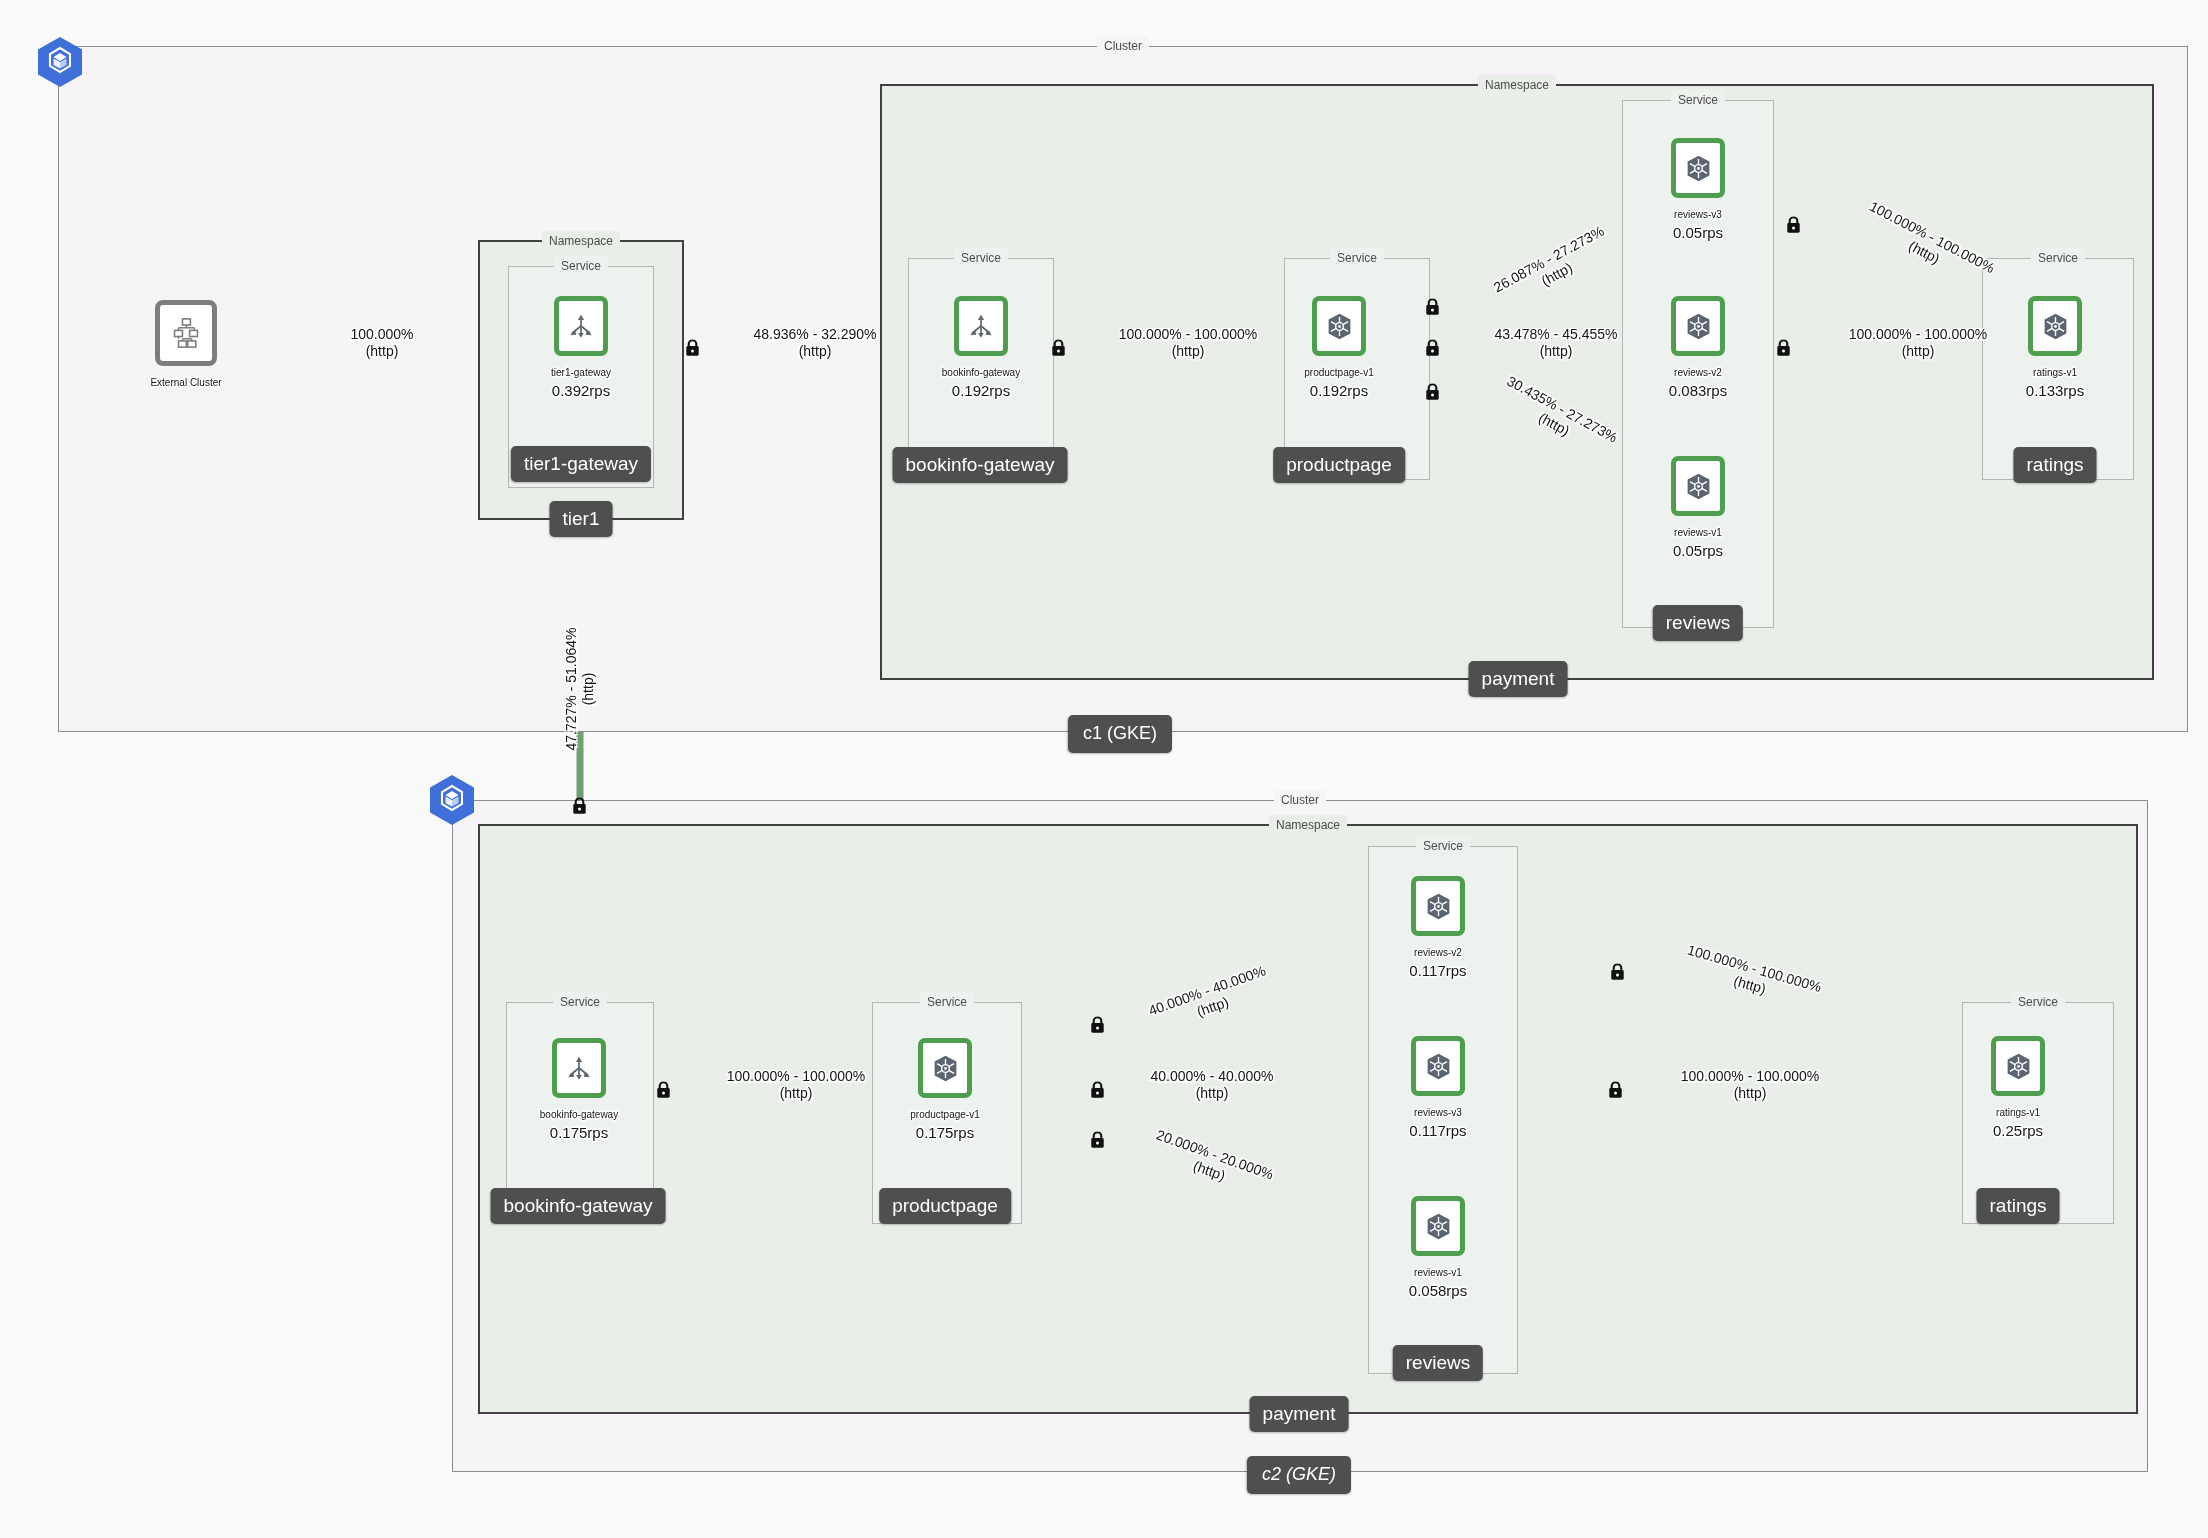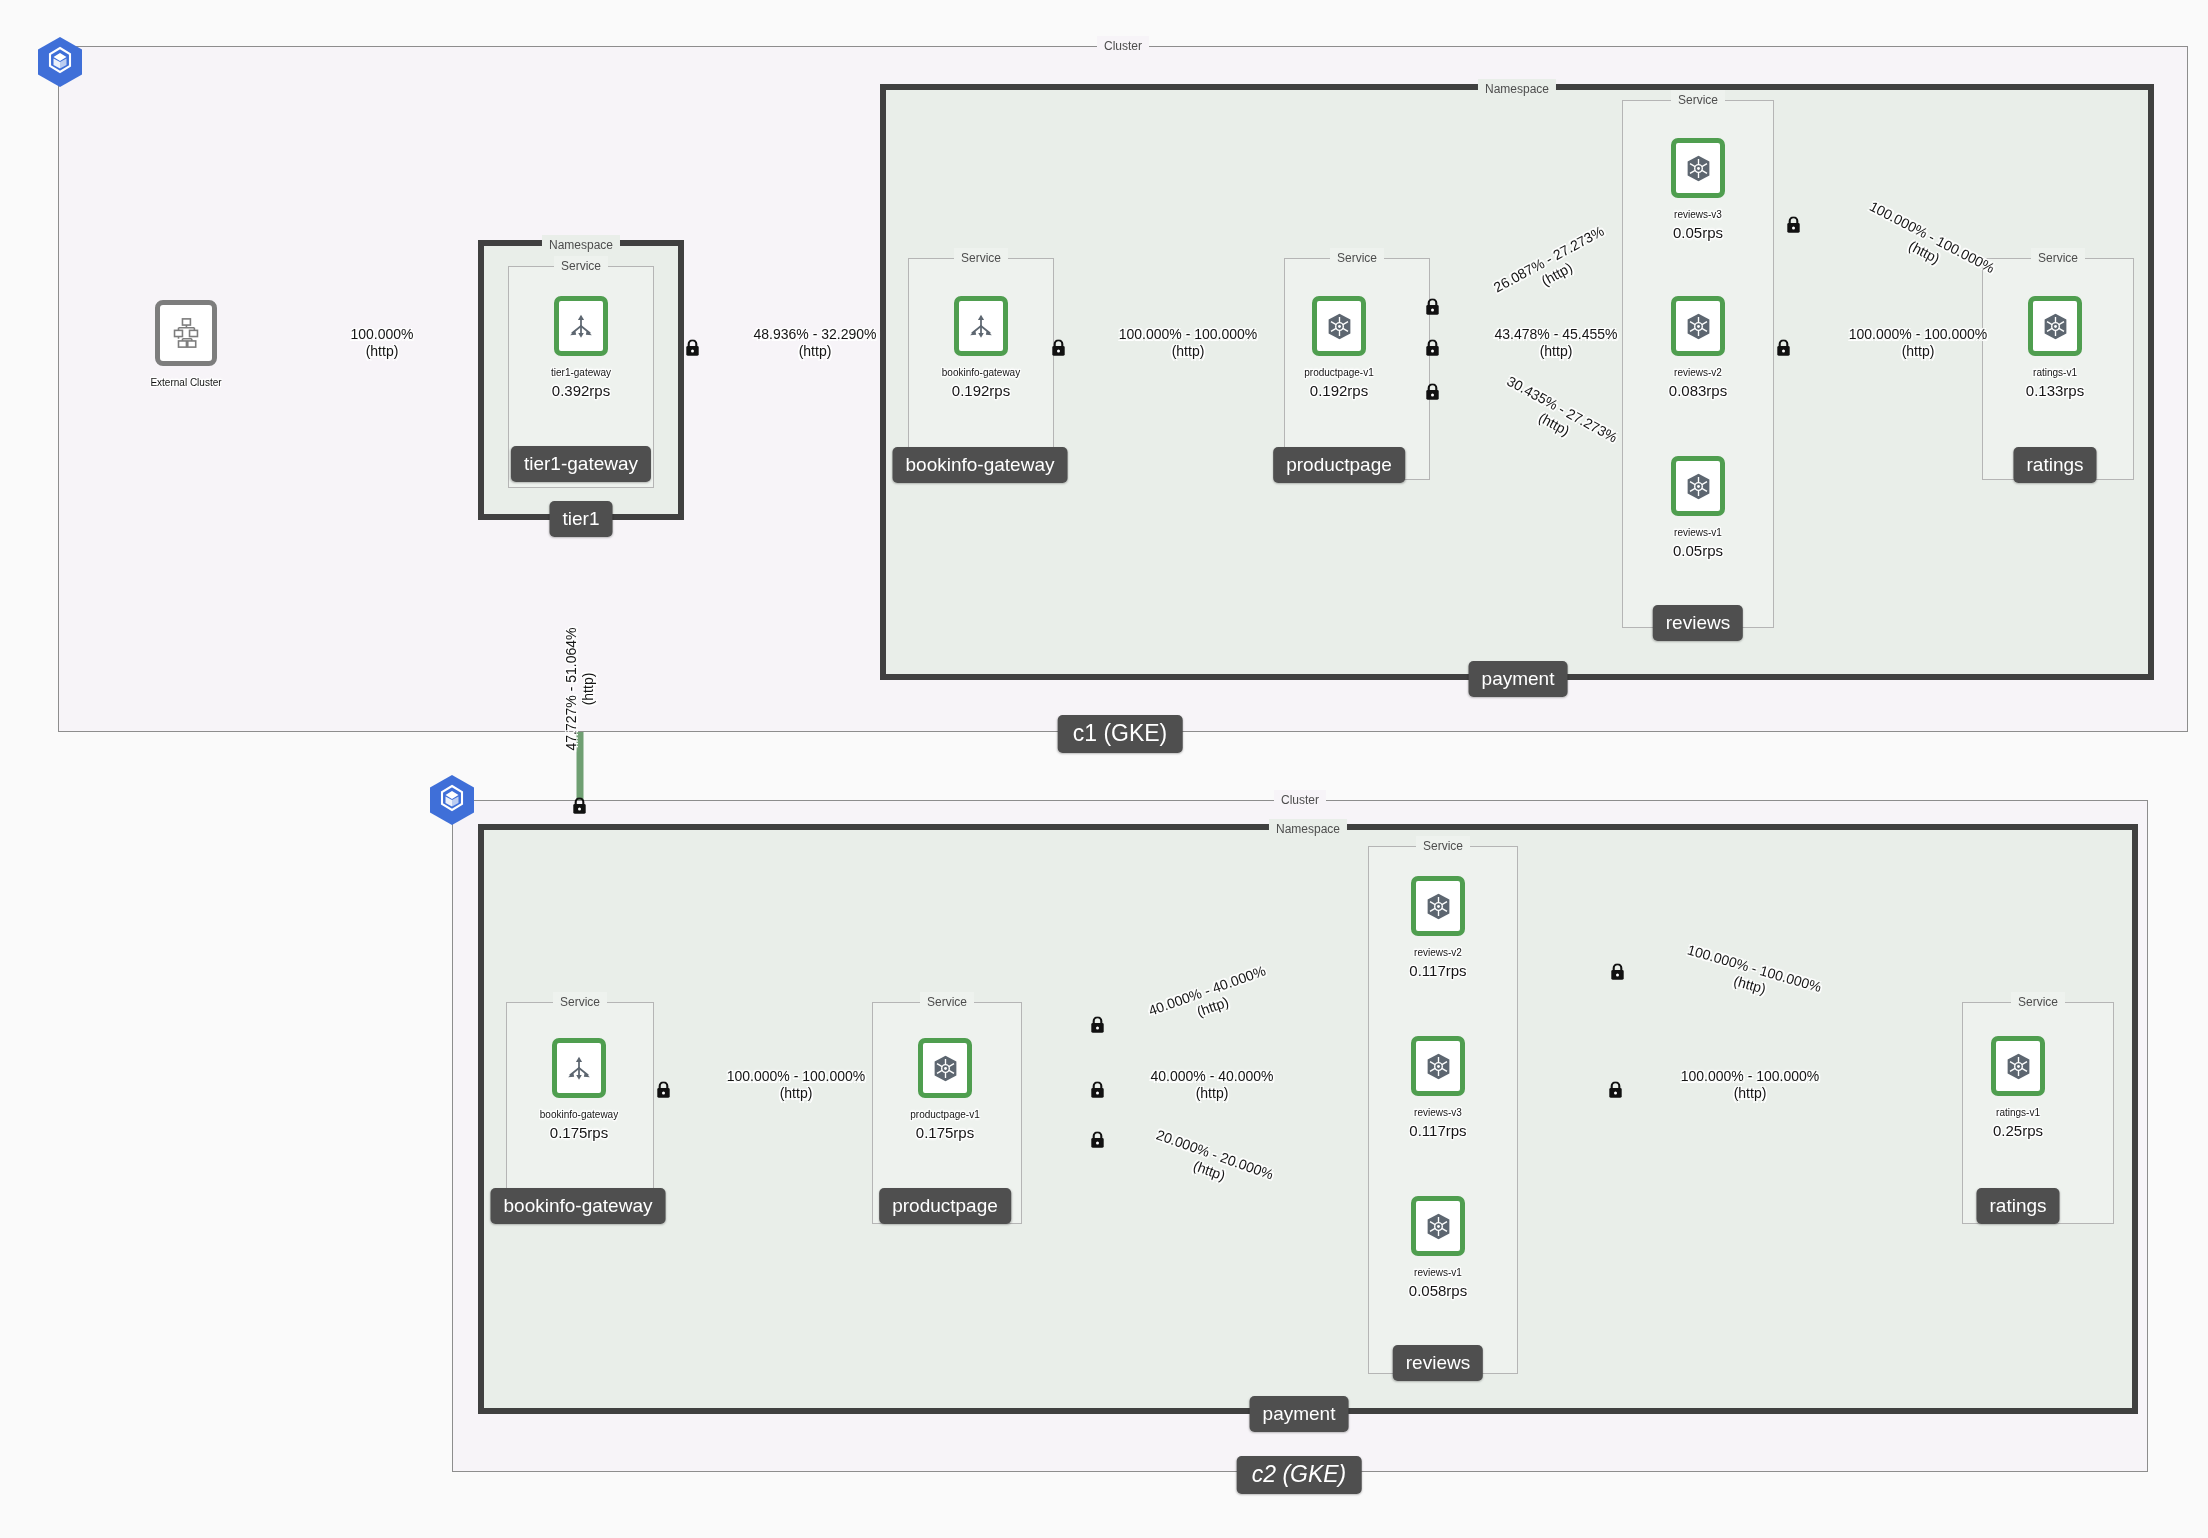--- a/index.html
+++ b/index.html
@@ -27,21 +27,21 @@
   
   .group-box {
     position: absolute;
     box-sizing: border-box;
   }
   .cluster-box {
     border: 1px solid #8d8d8d;
     background: #f7f4f8;
   }
   .namespace-box {
-    border: 6px solid #404040;
+    border: 2px solid #404040;
     background: #e9eee9;
   }
   .service-box {
     border: 1px solid #b5b5b5;
     background: #eef2ee;
   }
   .group-caption {
     position: absolute;
     top: -11px;
     left: 50%;
@@ -63,21 +63,21 @@
     background: #4f4f4f;
     color: #ffffff;
     font-size: 19px;
     line-height: 19px;
     padding: 8px 13px 9px 13px;
     border-radius: 5px;
     white-space: nowrap;
     transform: translateX(-50%);
     box-shadow: 0 1px 2px rgba(0,0,0,.25);
   }
-  .pill.big { font-size: 23px; padding: 9px 15px 10px 15px; }
+  .pill.big { font-size: 18px; padding: 9px 15px 10px 15px; }
 
   
   .node {
     position: absolute;
     transform: translate(-50%, -50%);
     text-align: center;
     width: 180px;
   }
   .node .shape {
     width: 54px;

